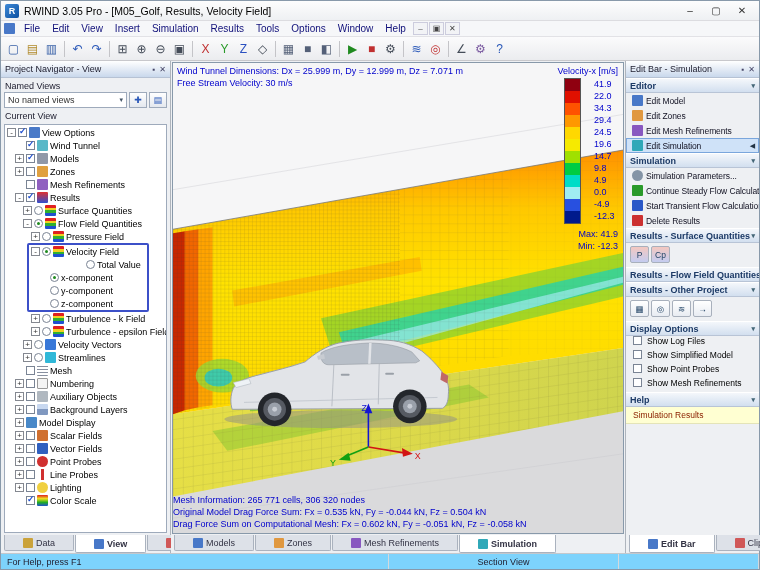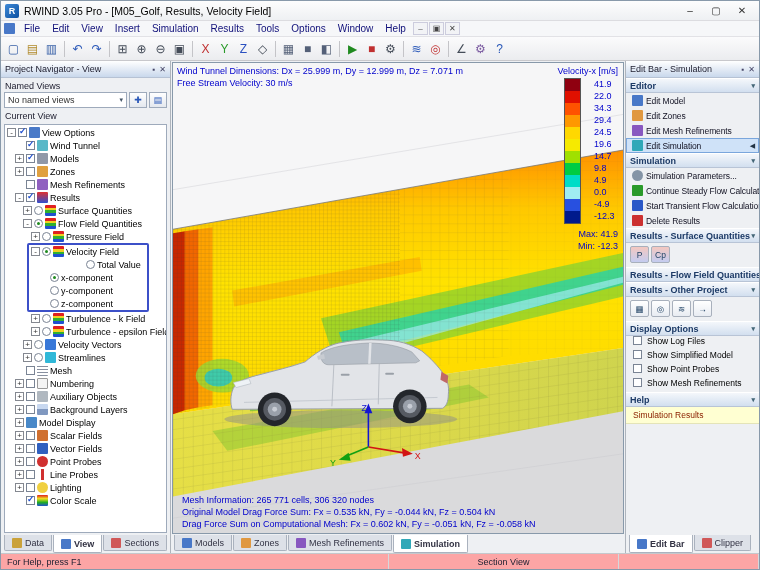--- a/index.html
+++ b/index.html
@@ -52,40 +52,40 @@
 .ticon.number{background:#f4f4f4;border:1px solid #999}.ticon.aux{background:#b0b8c0}
 .ticon.layers{background:linear-gradient(180deg,#c8d8f0 0 50%,#8098c0 50%)}
 .ticon.display{background:#4888c8}.ticon.scalar{background:#d07030}.ticon.vector2{background:#3060c0}
 .ticon.probe{background:#d03030;border-radius:50%}
 .ticon.lineprobe{background:linear-gradient(90deg,transparent 0 40%,#d03030 40% 60%,transparent 60%)}
 .ticon.light{background:#f0d040;border-radius:50%}
 .ticon.colorscale{background:linear-gradient(180deg,#e02020,#f0e020,#20b020,#2050d0)}
 
 
 .panel-tabs{height:18px;display:flex;align-items:flex-start;padding:0 3px;gap:1px;background:#eef0f3;flex:none}
-.ptab{display:flex;align-items:center;gap:3px;height:16px;padding:0 7px;border:1px solid #aab2be;border-top:none;border-radius:0 0 2px 2px;background:#dde1e8;font-size:9px;color:#334;white-space:nowrap}
+.ptab{display:flex;align-items:center;gap:3px;height:16px;padding:0 18px;border:1px solid #aab2be;border-top:none;border-radius:0 0 2px 2px;background:#dde1e8;font-size:9px;color:#334;white-space:nowrap}
 .ptab.active{background:#fff;height:18px;font-weight:bold}
 .tico{width:10px;height:10px;border-radius:1px;background:#8898b0;flex:none}
 [data-name="data-tab-icon"]{background:#caa23a}
 [data-name="view-tab-icon"]{background:#4878c8}
 [data-name="sections-tab-icon"]{background:#d05858}
 [data-name="models-tab-icon"]{background:#4878c8}
 [data-name="zones-tab-icon"]{background:#e09840}
 [data-name="mesh-refinements-tab-icon"]{background:#8858c0}
 [data-name="simulation-tab-icon"]{background:#30a8b8}
 [data-name="edit-bar-tab-icon"]{background:#4878c8}
 [data-name="clipper-tab-icon"]{background:#d05858}
 
 
 .viewport{flex:1;display:flex;flex-direction:column;min-width:0;background:#eef0f3}
 .canvas{flex:1;position:relative;margin:1px;border:1px solid #8899aa;background:#fff;overflow:hidden;min-height:0}
 .scene{position:absolute;inset:0;width:100%;height:100%}
 .scene text{font-family:"Liberation Sans",sans-serif}
 .vp-info-top{position:absolute;top:2px;left:4px;color:#0000cc;font-size:9px;line-height:12px;z-index:3}
-.vp-info-bottom{position:absolute;bottom:3px;left:9px;color:#0000cc;font-size:9px;line-height:12px;z-index:3}
+.vp-info-bottom{position:absolute;bottom:3px;left:0;color:#0000cc;font-size:9px;line-height:12px;z-index:3}
 .legend{position:absolute;top:3px;right:5px;z-index:3;font-size:9px;color:#0000cc}
 .legend-title{text-align:right;margin-bottom:2px}
 .legend-body{display:flex;justify-content:flex-end;gap:13px}
 .legend-colors{display:flex;flex-direction:column;border:1px solid #555}
 .legend-cell{width:15px;height:12px}
 .legend-values{display:flex;flex-direction:column}
 .legend-value{height:12px;line-height:12px;text-align:left;min-width:24px}
 .legend-minmax{text-align:right;margin-top:4px;line-height:12px}
 
 
@@ -100,21 +100,21 @@
 .eb-ico.es{background:#30a8b8}.eb-ico.sp{background:#8494a6;border-radius:50%}
 .eb-ico.cs{background:#2a9a2a}.eb-ico.st{background:#2a58c8}.eb-ico.dr{background:#cc3030}
 .cur-marker{margin-left:auto;font-size:7px;color:#234}
 .eb-iconrow{display:flex;gap:2px;padding:3px 4px 4px}
 .eb-tool{width:19px;height:17px;border:1px solid #a8b0bc;background:linear-gradient(#fff,#e8ecf2);display:flex;align-items:center;justify-content:center;font-size:8.5px;color:#246;border-radius:2px}
 .eb-tool.grad{background:linear-gradient(180deg,#f4c8c0,#c4ccf0)}
 .eb-check{height:14px;display:flex;align-items:flex-start;gap:3px;padding-left:7px;font-size:8.5px;white-space:nowrap}
 .eb-help{background:#ffffd2;color:#8b2000;font-size:8.5px;padding:3px 4px 3px 7px;border-bottom:1px solid #e4e4b8}
 
 
-.statusbar{height:16px;display:flex;align-items:stretch;background:#fca5a5;border-top:1px solid #c4c8cc;font-size:9px;color:#223;flex:none}
+.statusbar{height:16px;display:flex;align-items:stretch;background:#7dd3fc;border-top:1px solid #c4c8cc;font-size:9px;color:#223;flex:none}
 .sb-cell{display:flex;align-items:center;padding:0 6px;border-right:1px solid #d4d8dc}
 .sb-left{flex:1}
 .sb-view{width:230px;justify-content:center}
 .sb-right{width:140px}
 </style>
 </head>
 <body>
 
 <div class="app" data-name="app-window">
 

